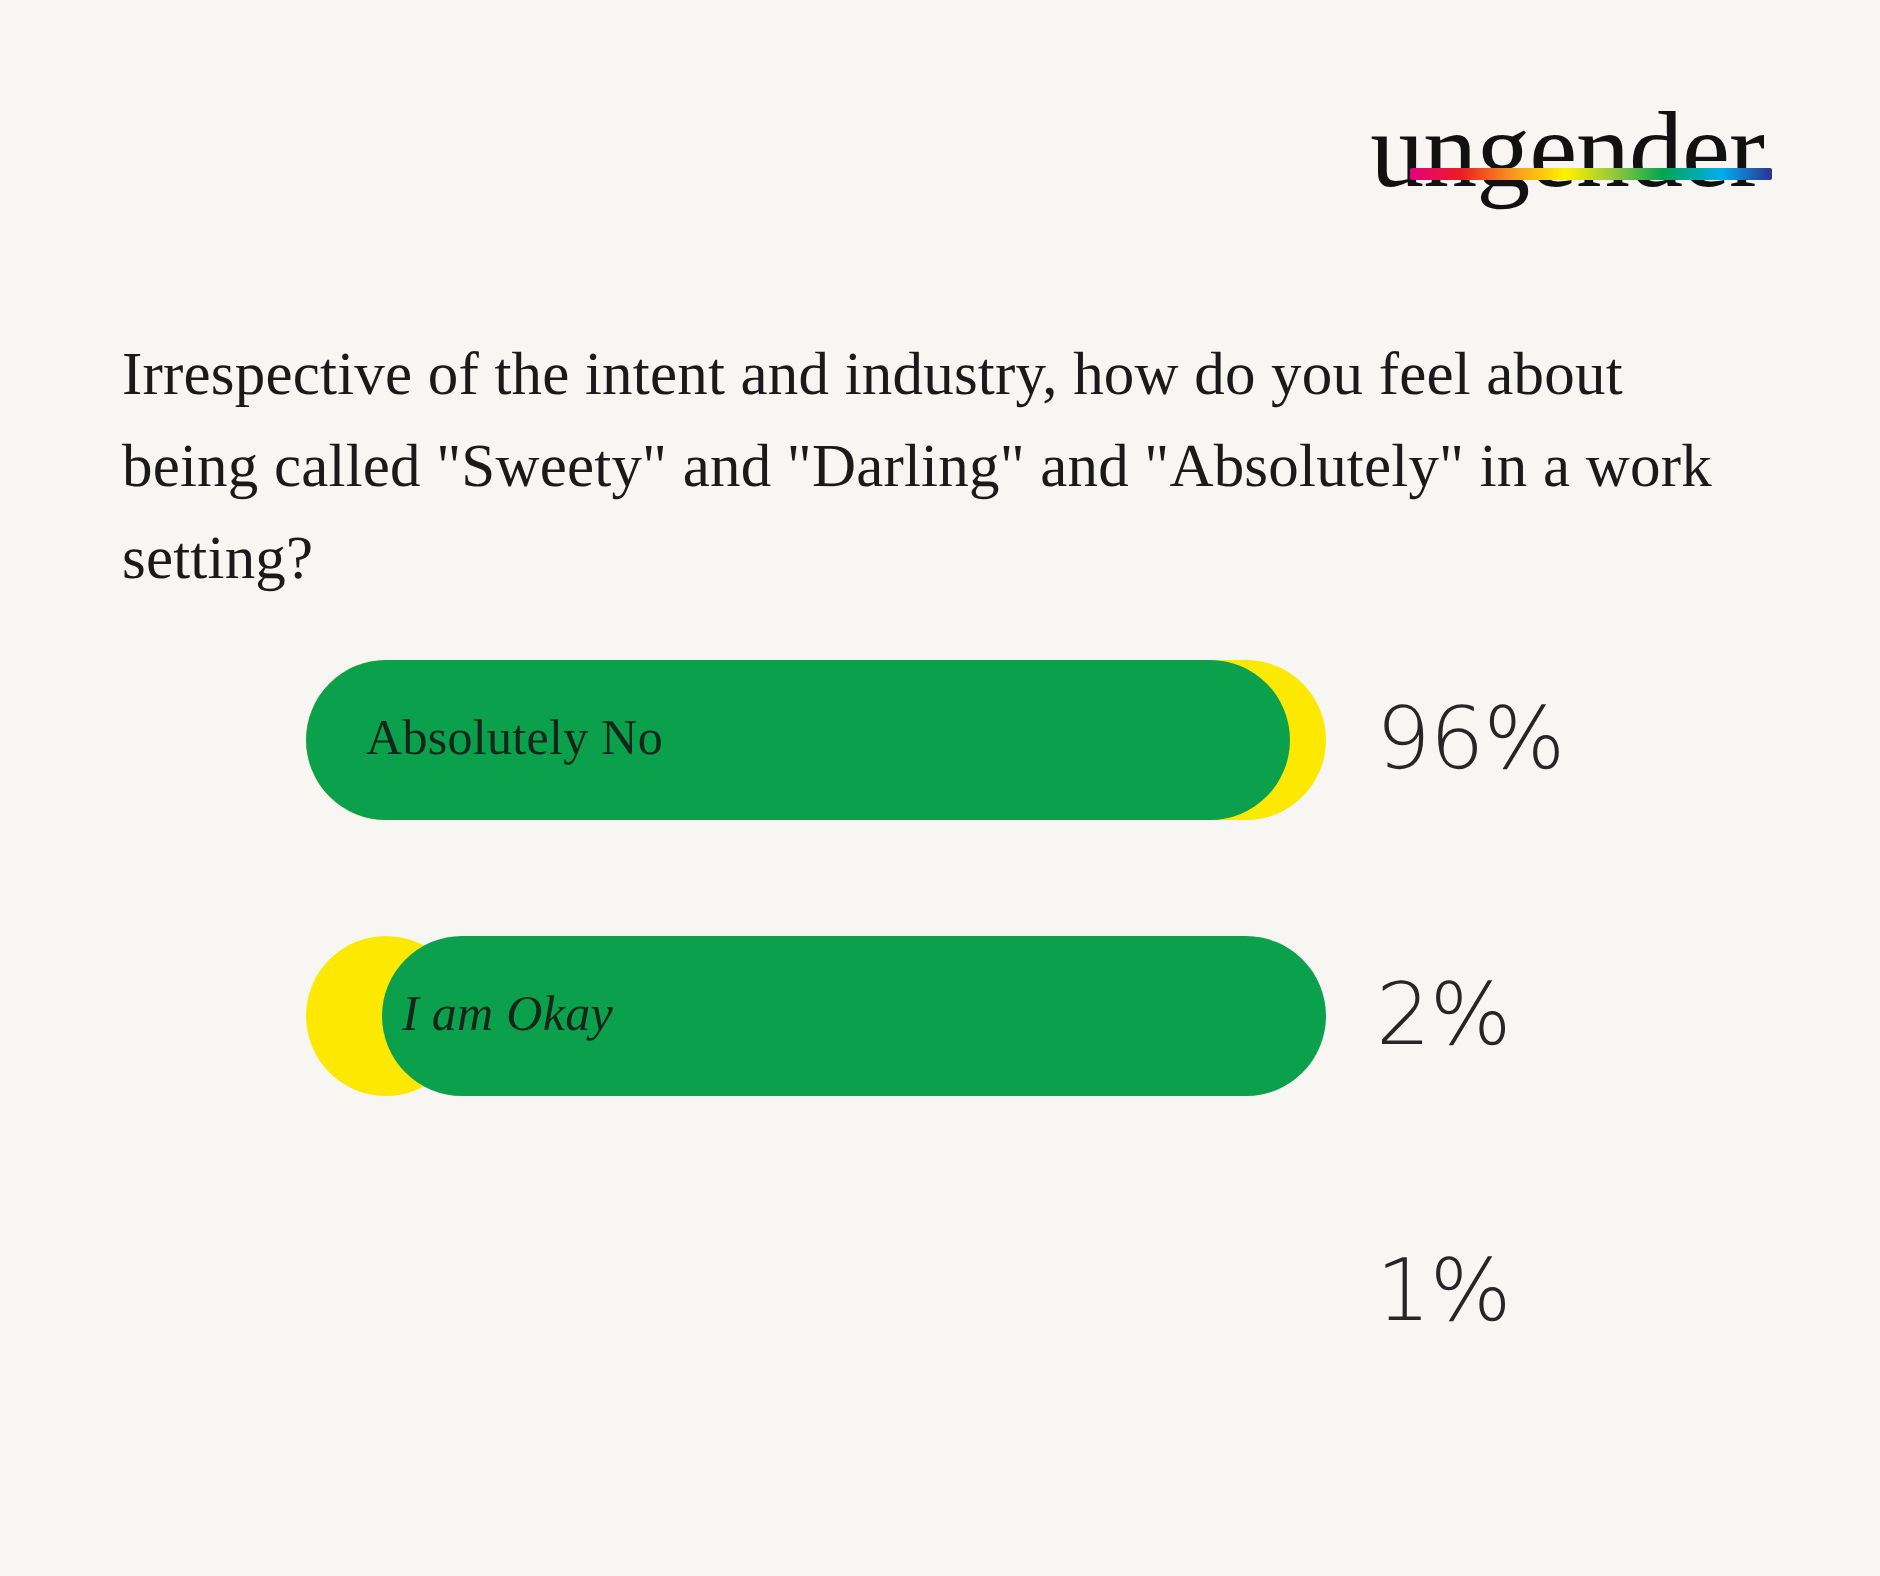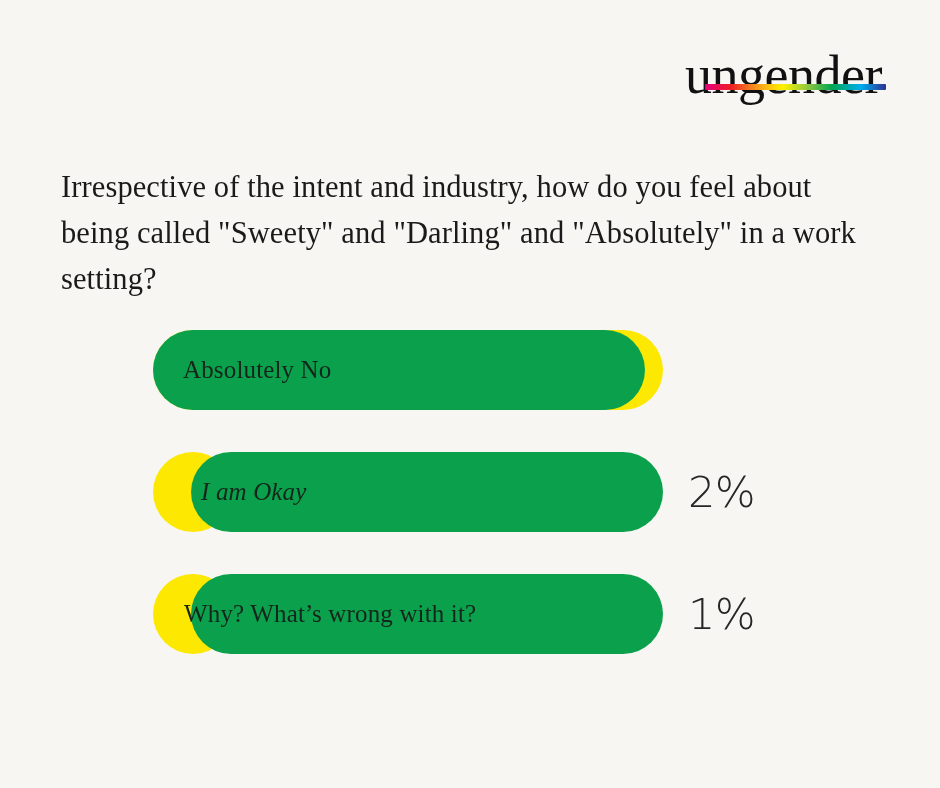--- a/index.html
+++ b/index.html
@@ -76,21 +76,21 @@
   
   .chart {
     position: absolute;
     left: 0;
     top: 330px;
     width: 940px;
   }
   .bar-row {
     position: relative;
     height: 80px;
-    margin-bottom: 42px;
+    margin-bottom: 58px;
   }
   .bar-row:last-child { margin-bottom: 0; }
 
   .bar-area {
     position: absolute;
     left: 153px;
     top: 0;
     height: 80px;
     width: 512px;
   }
@@ -149,33 +149,29 @@
 <div class="question">Irrespective of the intent and industry, how do you feel about being called "Sweety" and "Darling" and "Absolutely" in a work setting?</div>
 
 <div class="chart">
 
   <div class="bar-row">
     <div class="bar-area">
       <div class="track" style="left:0px;width:510px;"></div>
       <div class="fill" style="width:492px;"></div>
       <div class="bar-label">Absolutely No</div>
     </div>
+    <div class="pct">96%</div>
   </div>
 
   <div class="bar-row">
     <div class="bar-area">
       <div class="track" style="left:0px;width:80px;"></div>
       <div class="fill" style="left:38px;width:472px;"></div>
       <div class="bar-label" style="left:48px;font-style:italic;">I am Okay</div>
     </div>
     <div class="pct">2%</div>
   </div>
 
   <div class="bar-row">
-    <div class="bar-area">
-      <div class="track" style="left:0px;width:80px;"></div>
-      <div class="fill" style="left:38px;width:472px;"></div>
-      <div class="bar-label" style="left:31px;">Why? What’s wrong with it?</div>
-    </div>
     <div class="pct">1%</div>
   </div>
 
 </div>
 
 </body></html>

